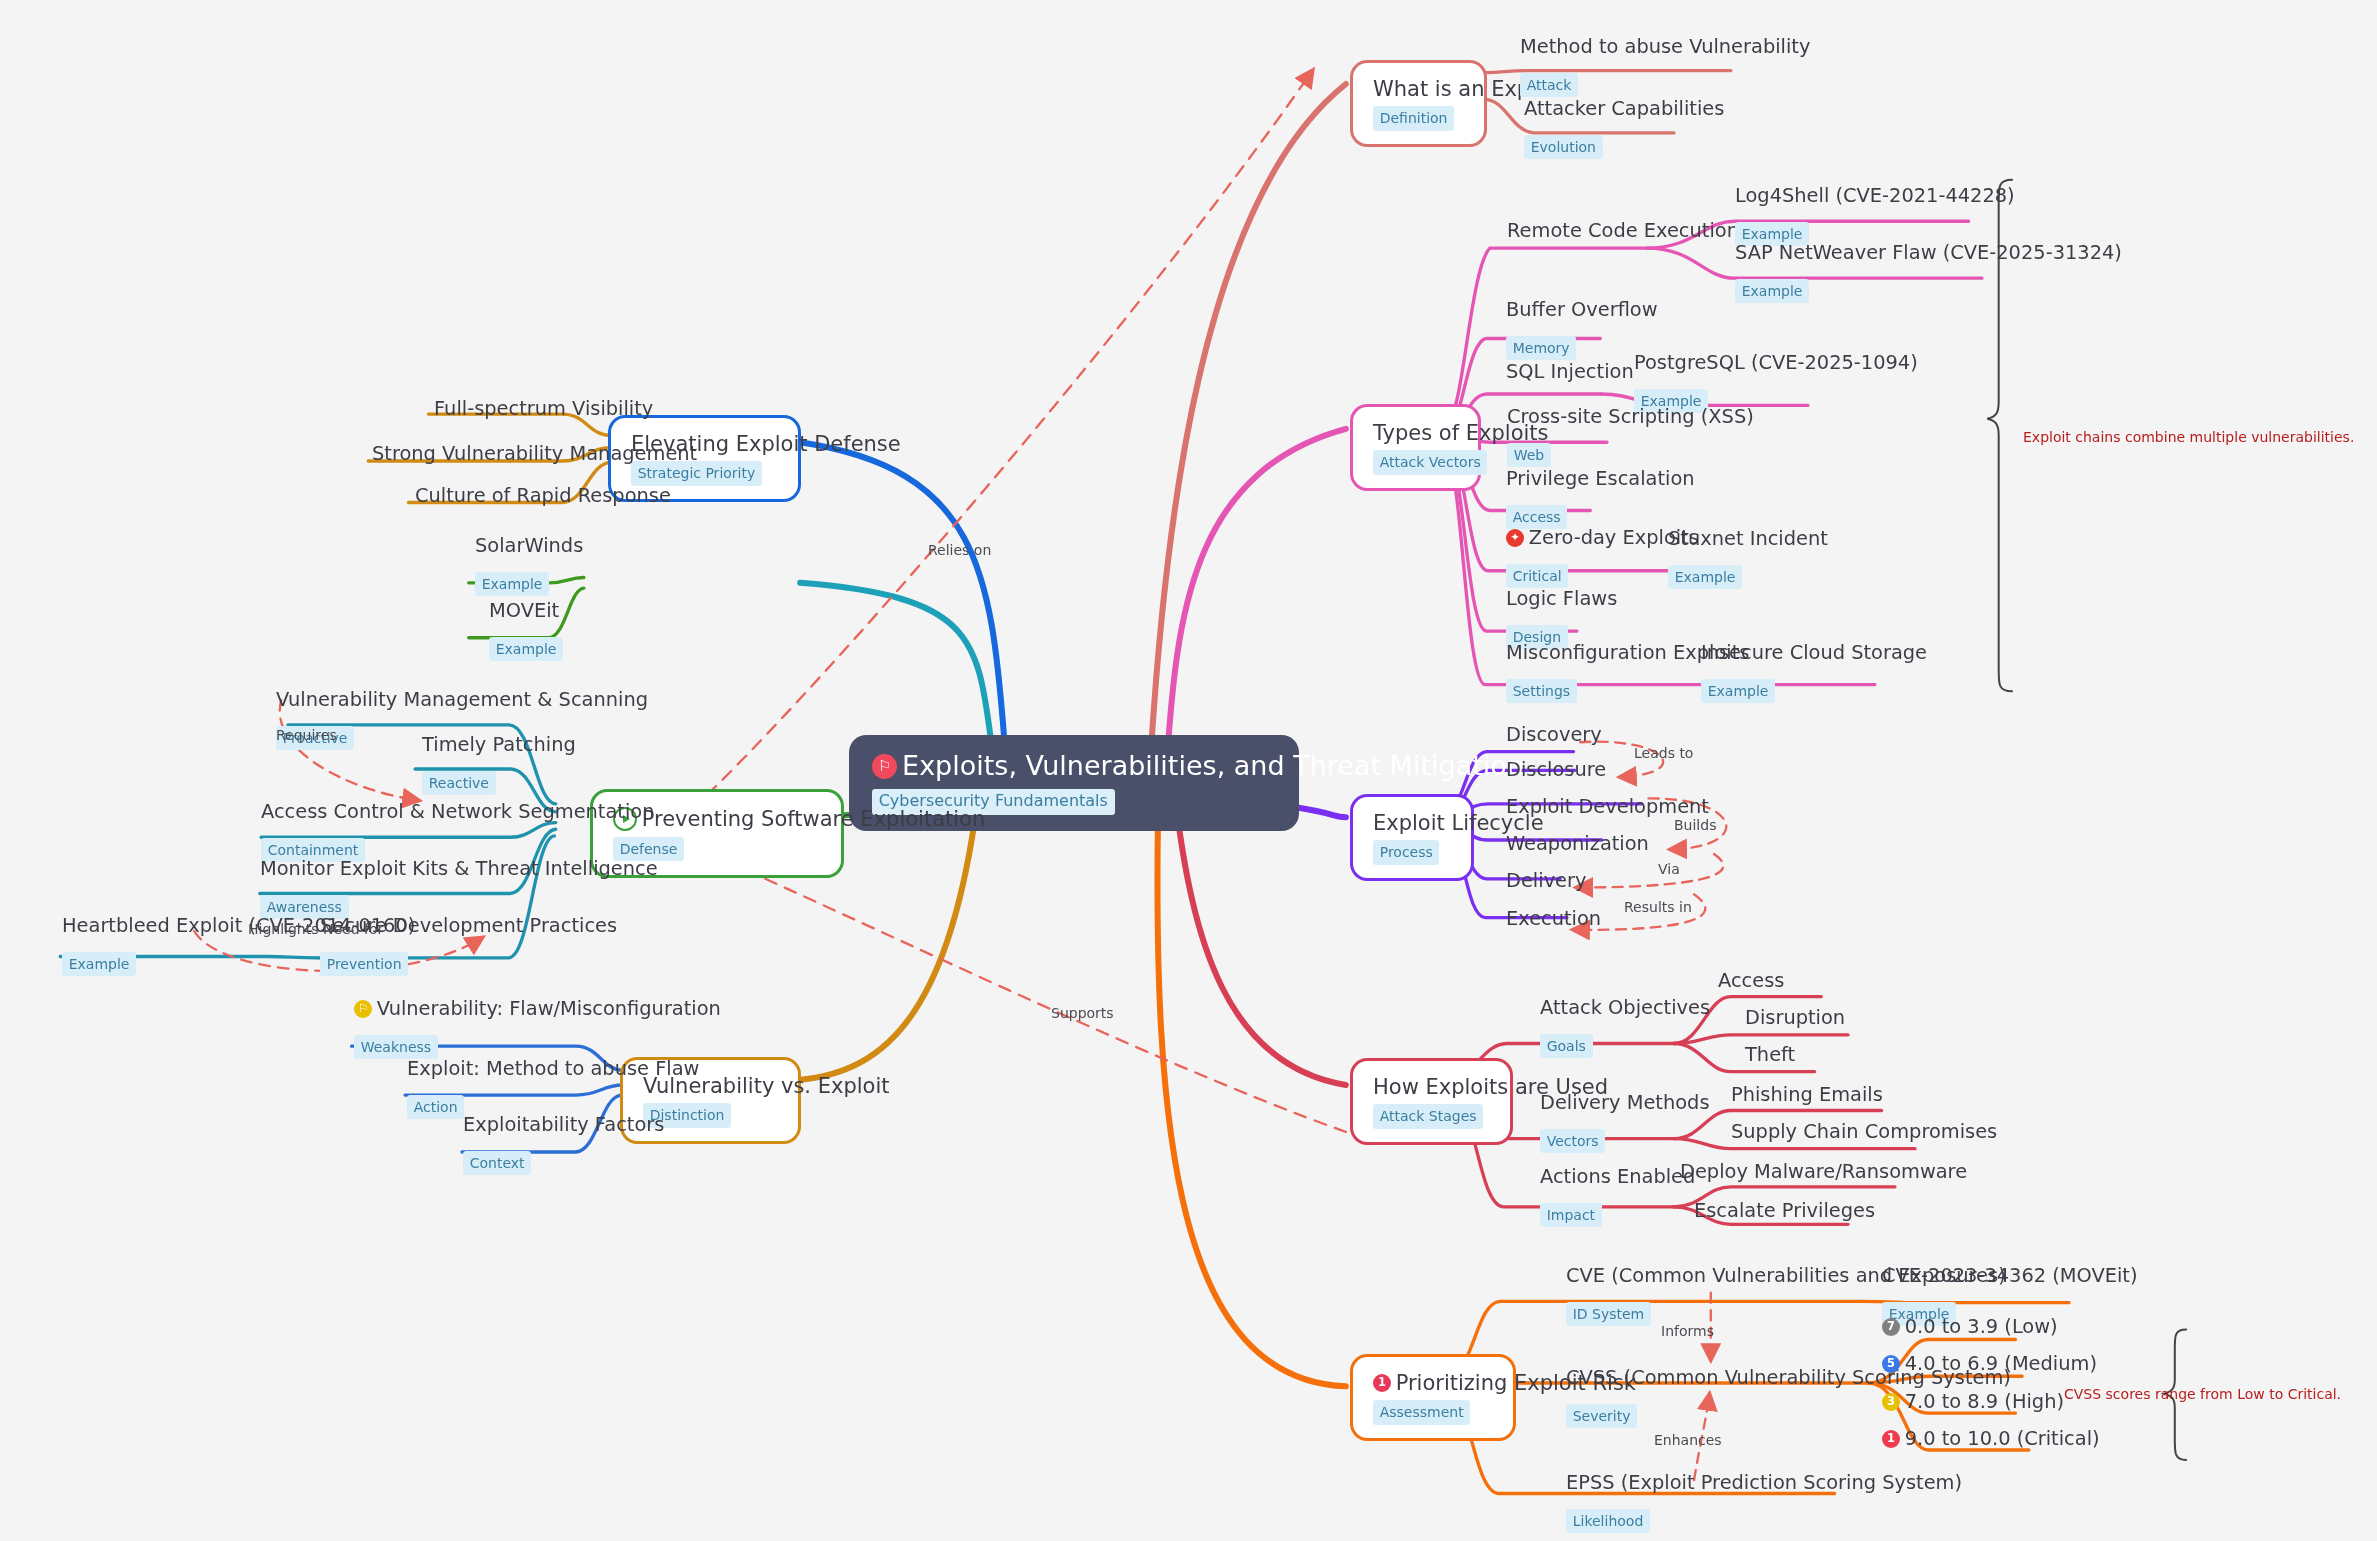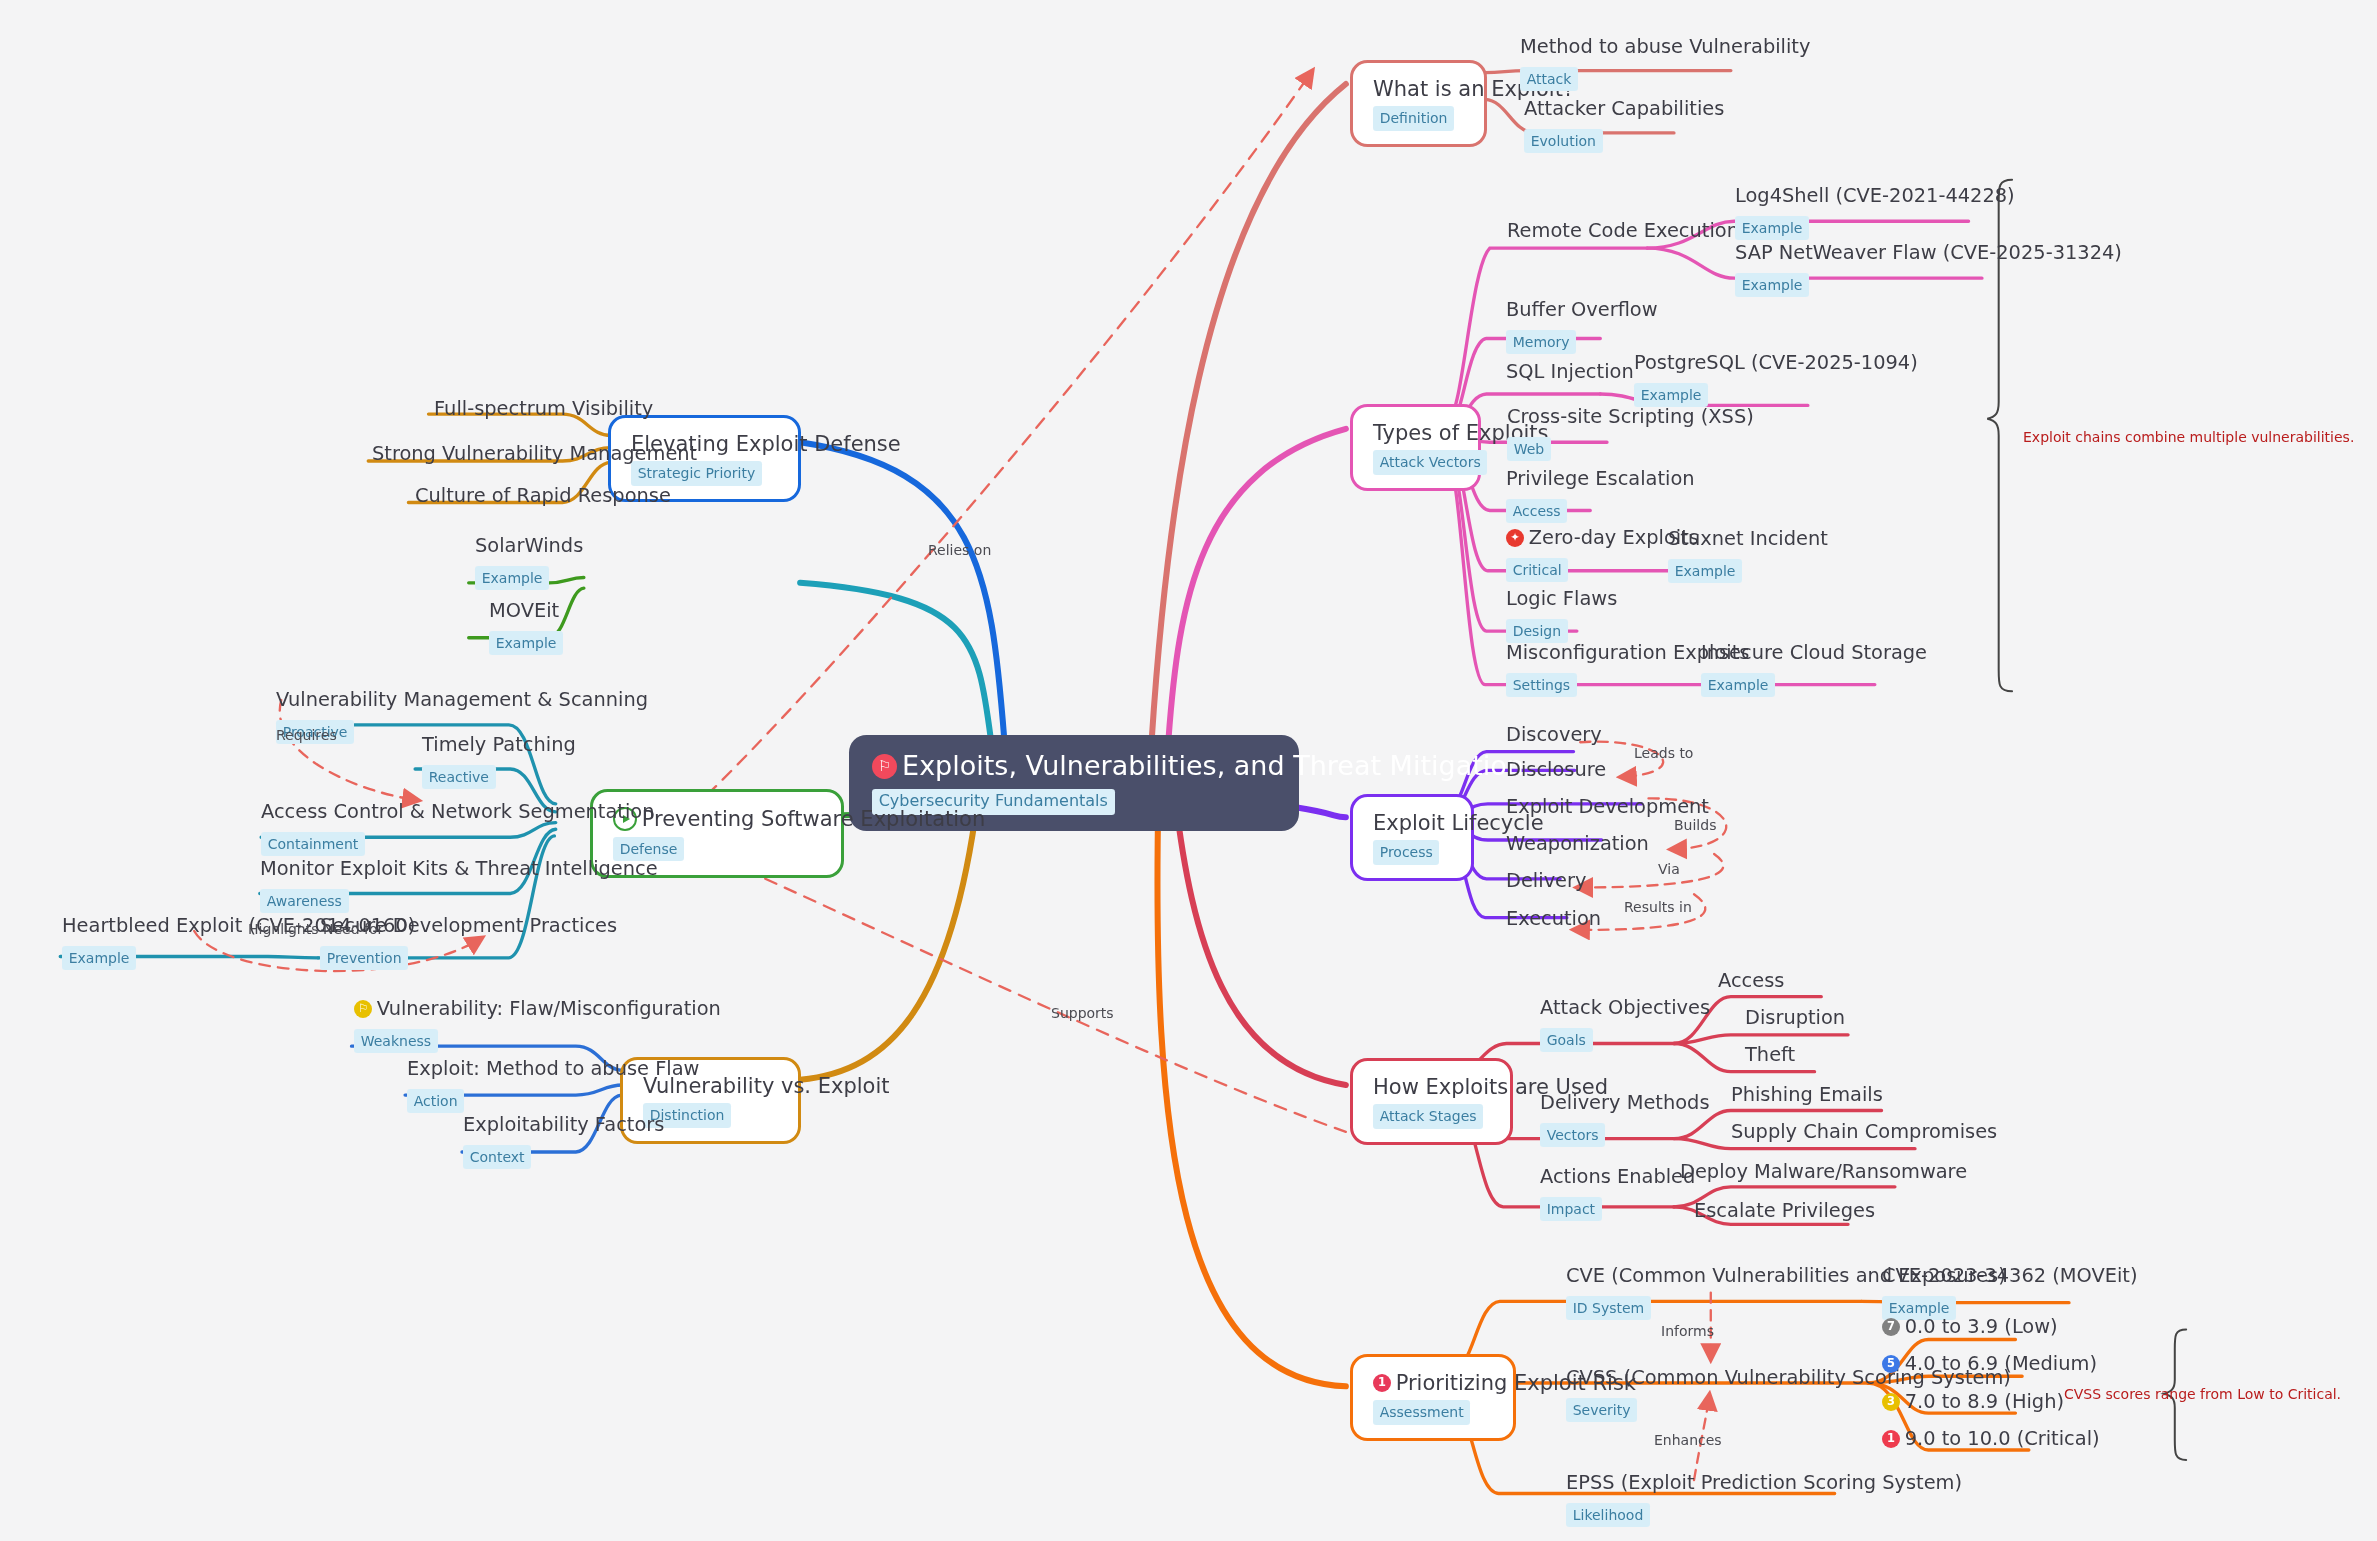--- a/index.html
+++ b/index.html
@@ -7,21 +7,21 @@
        font-family:"DejaVu Sans","Liberation Sans",sans-serif;}
   #canvas{position:absolute;inset:0;width:2377px;height:1542px;}
   svg.links{position:absolute;left:0;top:0;width:2377px;height:1542px;pointer-events:none;}
 
   
   .node{position:absolute;box-sizing:border-box;}
   .boxnode{background:#ffffff;border-radius:17.4px;border:3.3px solid #999;
            padding:14.7px 20px 13.4px 20px;display:flex;flex-direction:column;gap:6.7px;}
   .rootnode{background:#4a4f6a;border-radius:17.4px;padding:17.4px 23px 16px 23px;
             display:flex;flex-direction:column;gap:8px;}
-  .leafnode{background:transparent;padding:0;display:flex;flex-direction:column;gap:10px;}
+  .leafnode{background:transparent;padding:0;display:flex;flex-direction:column;gap:16px;}
 
   .ntitle{font-size:21px;color:#3d3d46;line-height:1.05;white-space:nowrap;
           display:flex;align-items:center;gap:4.7px;}
   .rootnode .ntitle{font-size:27px;color:#ffffff;}
   .leafnode .ntitle{font-size:19.4px;color:#3d3d46;}
 
   .tagrow{display:flex;}
   .tag{background:#d7eef8;color:#3b7ea1;font-size:14px;line-height:1;
        padding:4.7px 6.7px 5.4px 6.7px;border-radius:3.3px;white-space:nowrap;}
   .rootnode .tag{background:#dbeff9;color:#3b7ea1;font-size:16px;}

